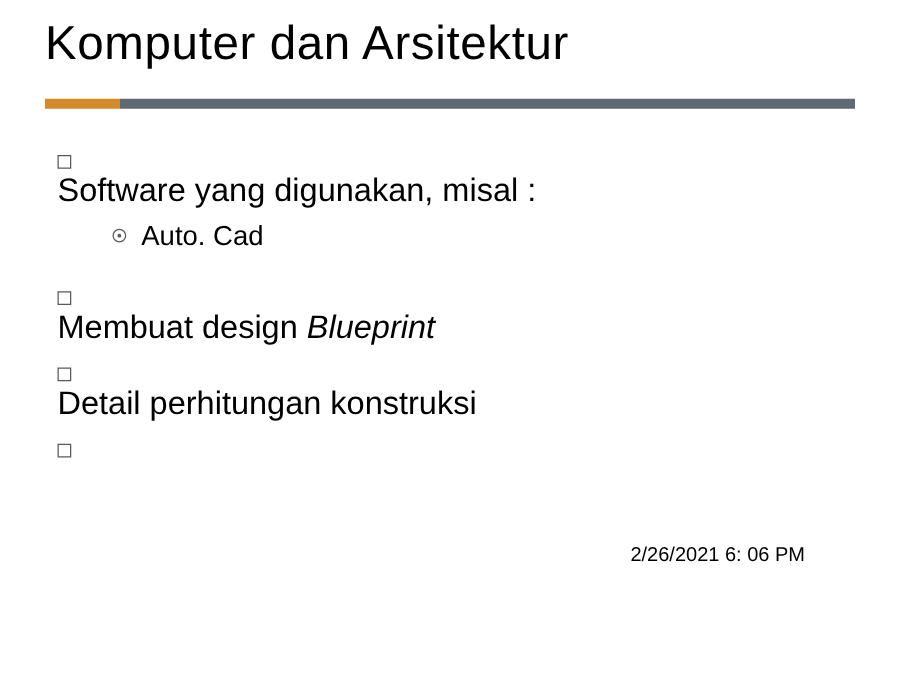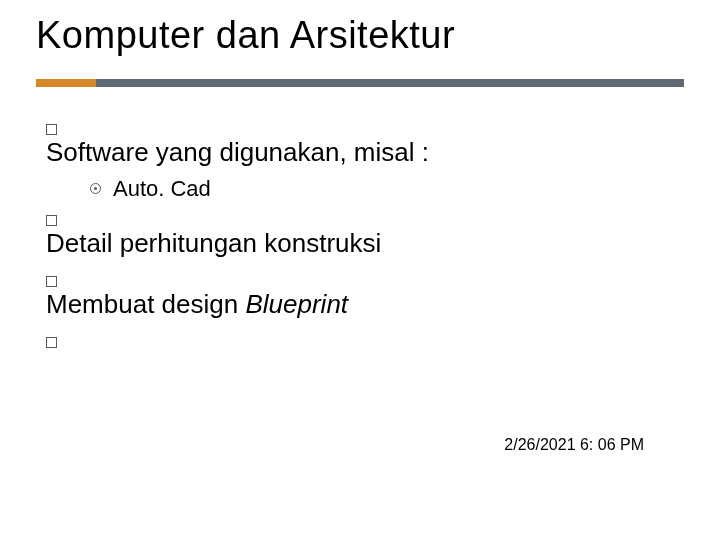--- a/index.html
+++ b/index.html
@@ -6,21 +6,21 @@
   html, body { width: 720px; height: 540px; background: #fff; font-family: Arial, Helvetica, sans-serif; color: #000; }
   .slide { width: 720px; height: 484px; position: relative; padding: 14px 36px 0 36px; }
   .title { font-size: 38px; font-weight: 400; letter-spacing: 0.5px; margin-bottom: 22px; }
   .rule-row { display: flex; width: 100%; height: 8px; margin-bottom: 28px; }
   .rule-accent { width: 60px; height: 8px; background: #d48a2a; }
   .rule-main { flex: 1; height: 8px; background: #5f6a75; }
   .content { padding-left: 10px; }
   .item { display: flex; align-items: flex-start; margin-bottom: 6px; flex-direction: column; }
   .bullet-sq { width: 11px; height: 11px; border: 1.5px solid #5a5a5a; margin-top: 9px; margin-right: 16px; flex: 0 0 auto; }
   .item-text { font-size: 26px; line-height: 1.35; }
-  .sub { margin-left: 44px; margin-top: 2px; margin-bottom: 4px; }
+  .sub { margin-left: 44px; margin-top: 2px; margin-bottom: 22px; }
   .subitem { display: flex; align-items: flex-start; }
   .bullet-dot { width: 11px; height: 11px; border: 1.5px solid #5a5a5a; border-radius: 50%; position: relative; margin-top: 7px; margin-right: 12px; flex: 0 0 auto; }
   .bullet-dot::after { content: ""; position: absolute; width: 3px; height: 3px; background: #5a5a5a; border-radius: 50%; top: 2.5px; left: 2.5px; }
   .sub-text { font-size: 22px; }
   .italic { font-style: italic; }
   .footer { position: absolute; right: 76px; bottom: 30px; font-size: 16px; color: #000; }
 </style>
 </head>
 <body>
 
@@ -41,28 +41,28 @@
 
     <div class="sub">
       <div class="subitem">
         <span class="bullet-dot"></span>
         <span class="sub-text">Auto. Cad</span>
       </div>
     </div>
 
     <div class="item">
       <span class="bullet-sq"></span>
-      <span class="item-text">Detail perhitungan konstruksi</span>
+      <span class="item-text">
+        <span>Membuat design </span><span class="italic">Blueprint</span>
+      </span>
     </div>
 
     <div class="item">
       <span class="bullet-sq"></span>
-      <span class="item-text">
-        <span>Membuat design </span><span class="italic">Blueprint</span>
-      </span>
+      <span class="item-text">Detail perhitungan konstruksi</span>
     </div>
 
     <div class="item">
       <span class="bullet-sq"></span>
     </div>
 
   </div>
 
   <div class="footer">2/26/2021 6: 06 PM</div>
 </div>

